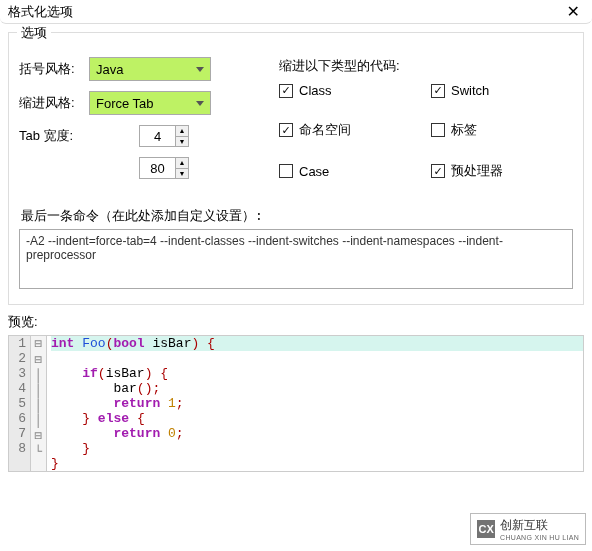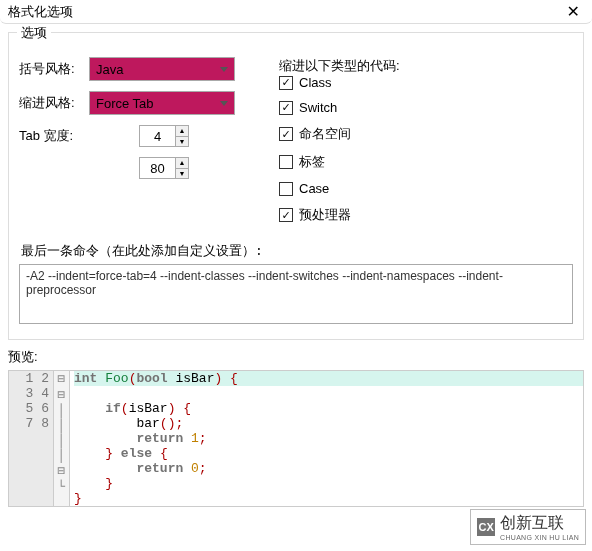--- a/index.html
+++ b/index.html
@@ -43,24 +43,24 @@
 }
 .left-col { flex: 0 0 250px; }
 .right-col { flex: 1; }
 .form-row {
   display: flex;
   align-items: center;
   margin-bottom: 10px;
 }
 .form-row label { width: 70px; }
 .select {
-  width: 146px;
+  width: 122px;
   height: 24px;
   border: 1px solid #aaa;
-  background: #be185d;
+  background: #bef264;
   padding: 0 20px 0 6px;
   position: relative;
   display: flex;
   align-items: center;
   cursor: pointer;
 }
 .select::after {
   content: "";
   position: absolute;
   right: 6px;
@@ -90,25 +90,25 @@
 .spinner .btns div {
   flex: 1;
   font-size: 7px;
   display: flex;
   align-items: center;
   justify-content: center;
   cursor: pointer;
   background: #f0f0f0;
 }
 .spinner .btns div:first-child { border-bottom: 1px solid #aaa; }
-.right-title { }
+.right-title { margin-bottom: 8px; }
 .check-grid {
   display: grid;
-  grid-template-columns: 1fr;
-  gap: 10px 10px;
+  grid-template-columns: 1fr 1fr;
+  gap: 23px 10px;
   text-align: center;
 }
 .check {
   display: flex;
   align-items: center;
   gap: 6px;
   cursor: pointer;
 }
 .check .box {
   width: 14px;
@@ -141,38 +141,38 @@
   font-size: 13px;
   background: #fff;
 }
 .gutter {
   background: #eaeaea;
   border-right: 1px solid #ccc;
   text-align: right;
   padding: 0 4px;
   color: #777;
   user-select: none;
-  width: 45px;
+  width: 22px;
 }
 .fold {
   background: #f4f4f4;
   border-right: 1px solid #ccc;
   width: 16px;
   color: #888;
   text-align: center;
   user-select: none;
 }
 .code {
   flex: 1;
   white-space: pre;
   padding-left: 4px;
 }
 .code .line1 { background: #d6f5ee; display: block; }
-.kw { color: #737373; font-weight: bold; }
-.fn { color: #15803d; }
+.kw { color: #a21caf; font-weight: bold; }
+.fn { color: #1d4ed8; }
 .punct { color: #a00; }
 .num { color: #c08000; }
 .watermark {
   position: absolute;
   right: 6px;
   bottom: 6px;
   border: 1px solid #bbb;
   background: rgba(255,255,255,0.9);
   padding: 3px 6px;
   display: flex;
@@ -301,16 +301,16 @@
         <span class="kw">return</span> <span class="num">1</span><span class="punct">;</span>
     <span class="punct">}</span> <span class="kw">else</span> <span class="punct">{</span>
         <span class="kw">return</span> <span class="num">0</span><span class="punct">;</span>
     <span class="punct">}</span>
 <span class="punct">}</span></div>
 </div>
 
 <div class="watermark">
   <div class="logo">CX</div>
   <div>
-    <div style="font-size:16px;color:#333">创新互联</div>
+    <div style="font-size:12px;color:#333">创新互联</div>
     <div style="font-size:7px;letter-spacing:0.3px">CHUANG XIN HU LIAN</div>
   </div>
 </div>
 
 </body></html>

